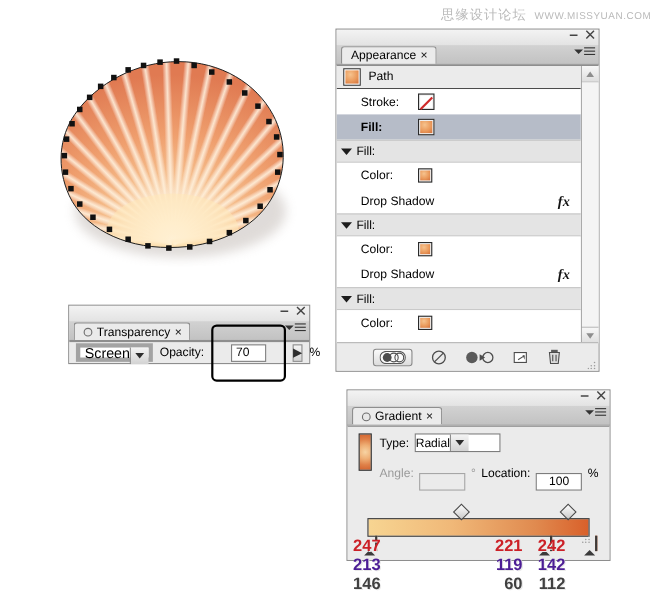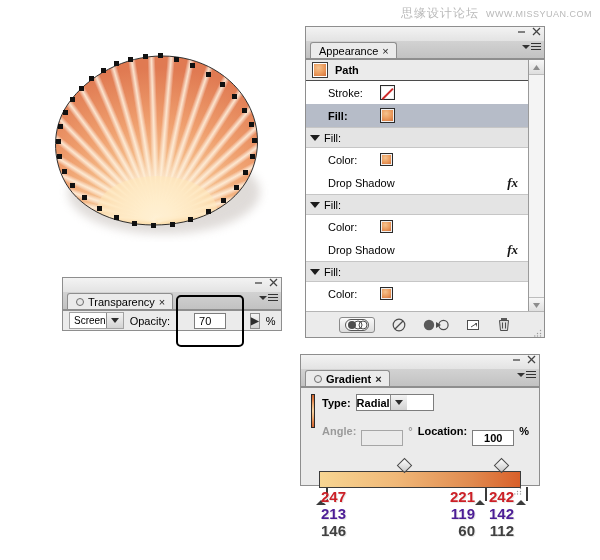--- a/index.html
+++ b/index.html
@@ -144,21 +144,21 @@
     display: flex;
     align-items: center;
     font-size: 11px;
     box-sizing: border-box;
     padding-left: 6px;
     background: #fff;
   }
   .ap-row.header {
     background: #ebebeb;
     border-bottom: 1px solid #4b4b4b;
-    font-weight: bold;
+    font-weight: normal;
     gap: 7px;
     height: 21px;
   }
   .ap-row.groupbar {
     background: #e4e4e4;
     border-top: 1px solid #c6c6c6;
     border-bottom: 1px solid #c6c6c6;
     height: 21px;
     gap: 2px;
     padding-left: 4px;
@@ -276,25 +276,25 @@
     display: flex;
     align-items: center;
     padding: 0 6px;
     box-sizing: border-box;
     gap: 6px;
   }
   .select-box {
     width: 106px;
     height: 17px;
     background: #fff;
-    border: 1px solid #a3a3a3;
+    border: 4px solid #a3a3a3;
     display: flex;
     align-items: center;
     box-sizing: border-box;
-    font-size: 10px;
+    font-size: 13px;
     position: relative;
   }
   .select-box .sel-text { padding-left: 4px; flex: 1; }
   .sel-arrow {
     width: 16px; height: 15px;
     background: linear-gradient(to bottom,#f4f4f4,#d3d3d3);
     border-left: 1px solid #8d8d8d;
     display: flex; align-items: center; justify-content: center;
     align-self: stretch;
     margin: 0;
@@ -329,25 +329,24 @@
     border: 1px solid #8d8d8d;
     box-sizing: border-box;
     display: flex; align-items: center; justify-content: center;
     font-size: 10px;
     font-weight: bold;
     color: #2d2d2d;
   }
 
   
   #gradient-panel {
-    left: 300px;
+    left: 315px;
     top: 354px;
     width: 240px;
-    height: 132px;
-    font-weight: bold;
+    height: 156px;
   }
   .gr-body {
     position: absolute;
     left: 0; right: 0; top: 32px; bottom: 0;
     background: #ebebeb;
     border-top: 1px solid #8e8e8e;
     padding: 6px 10px 0 10px;
     box-sizing: border-box;
   }
   .gr-row1 { display: flex; align-items: flex-start; gap: 7px; }

